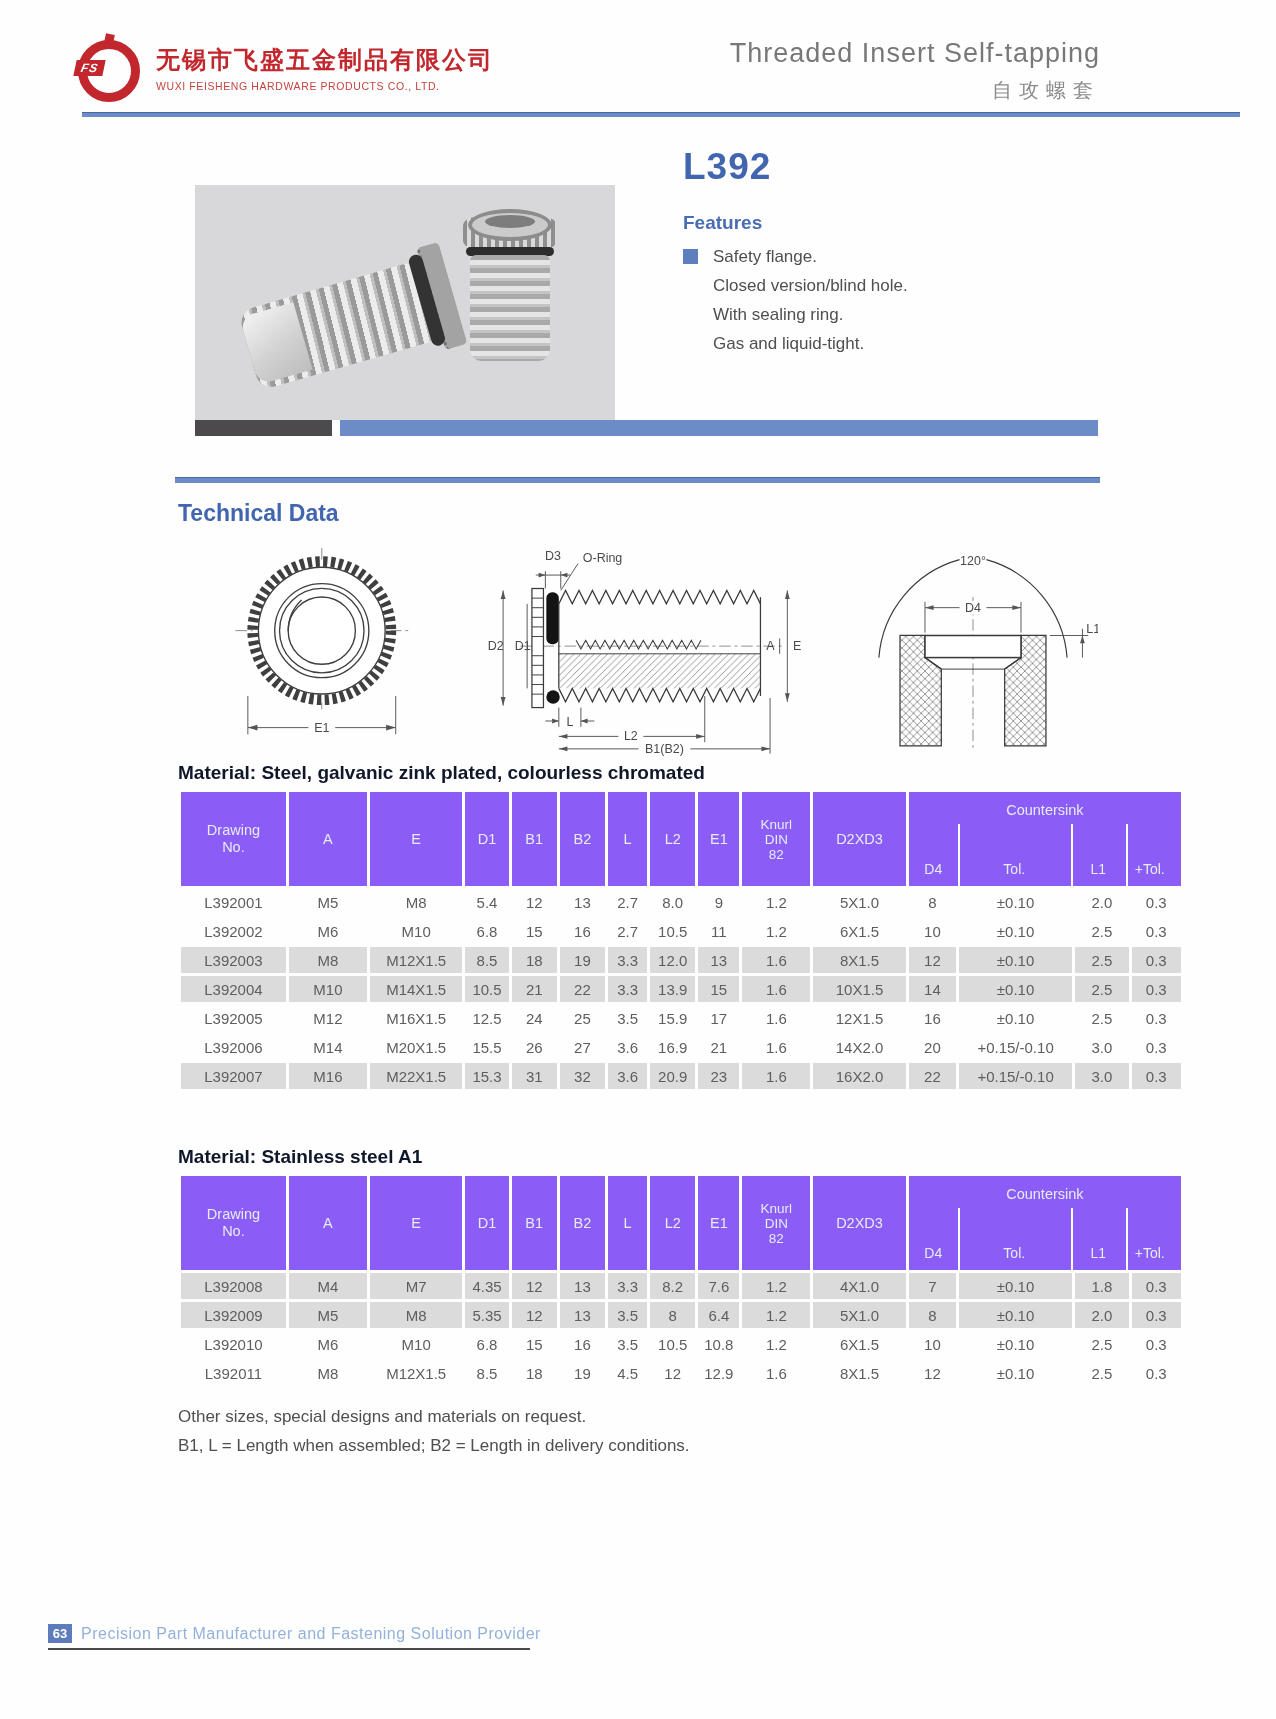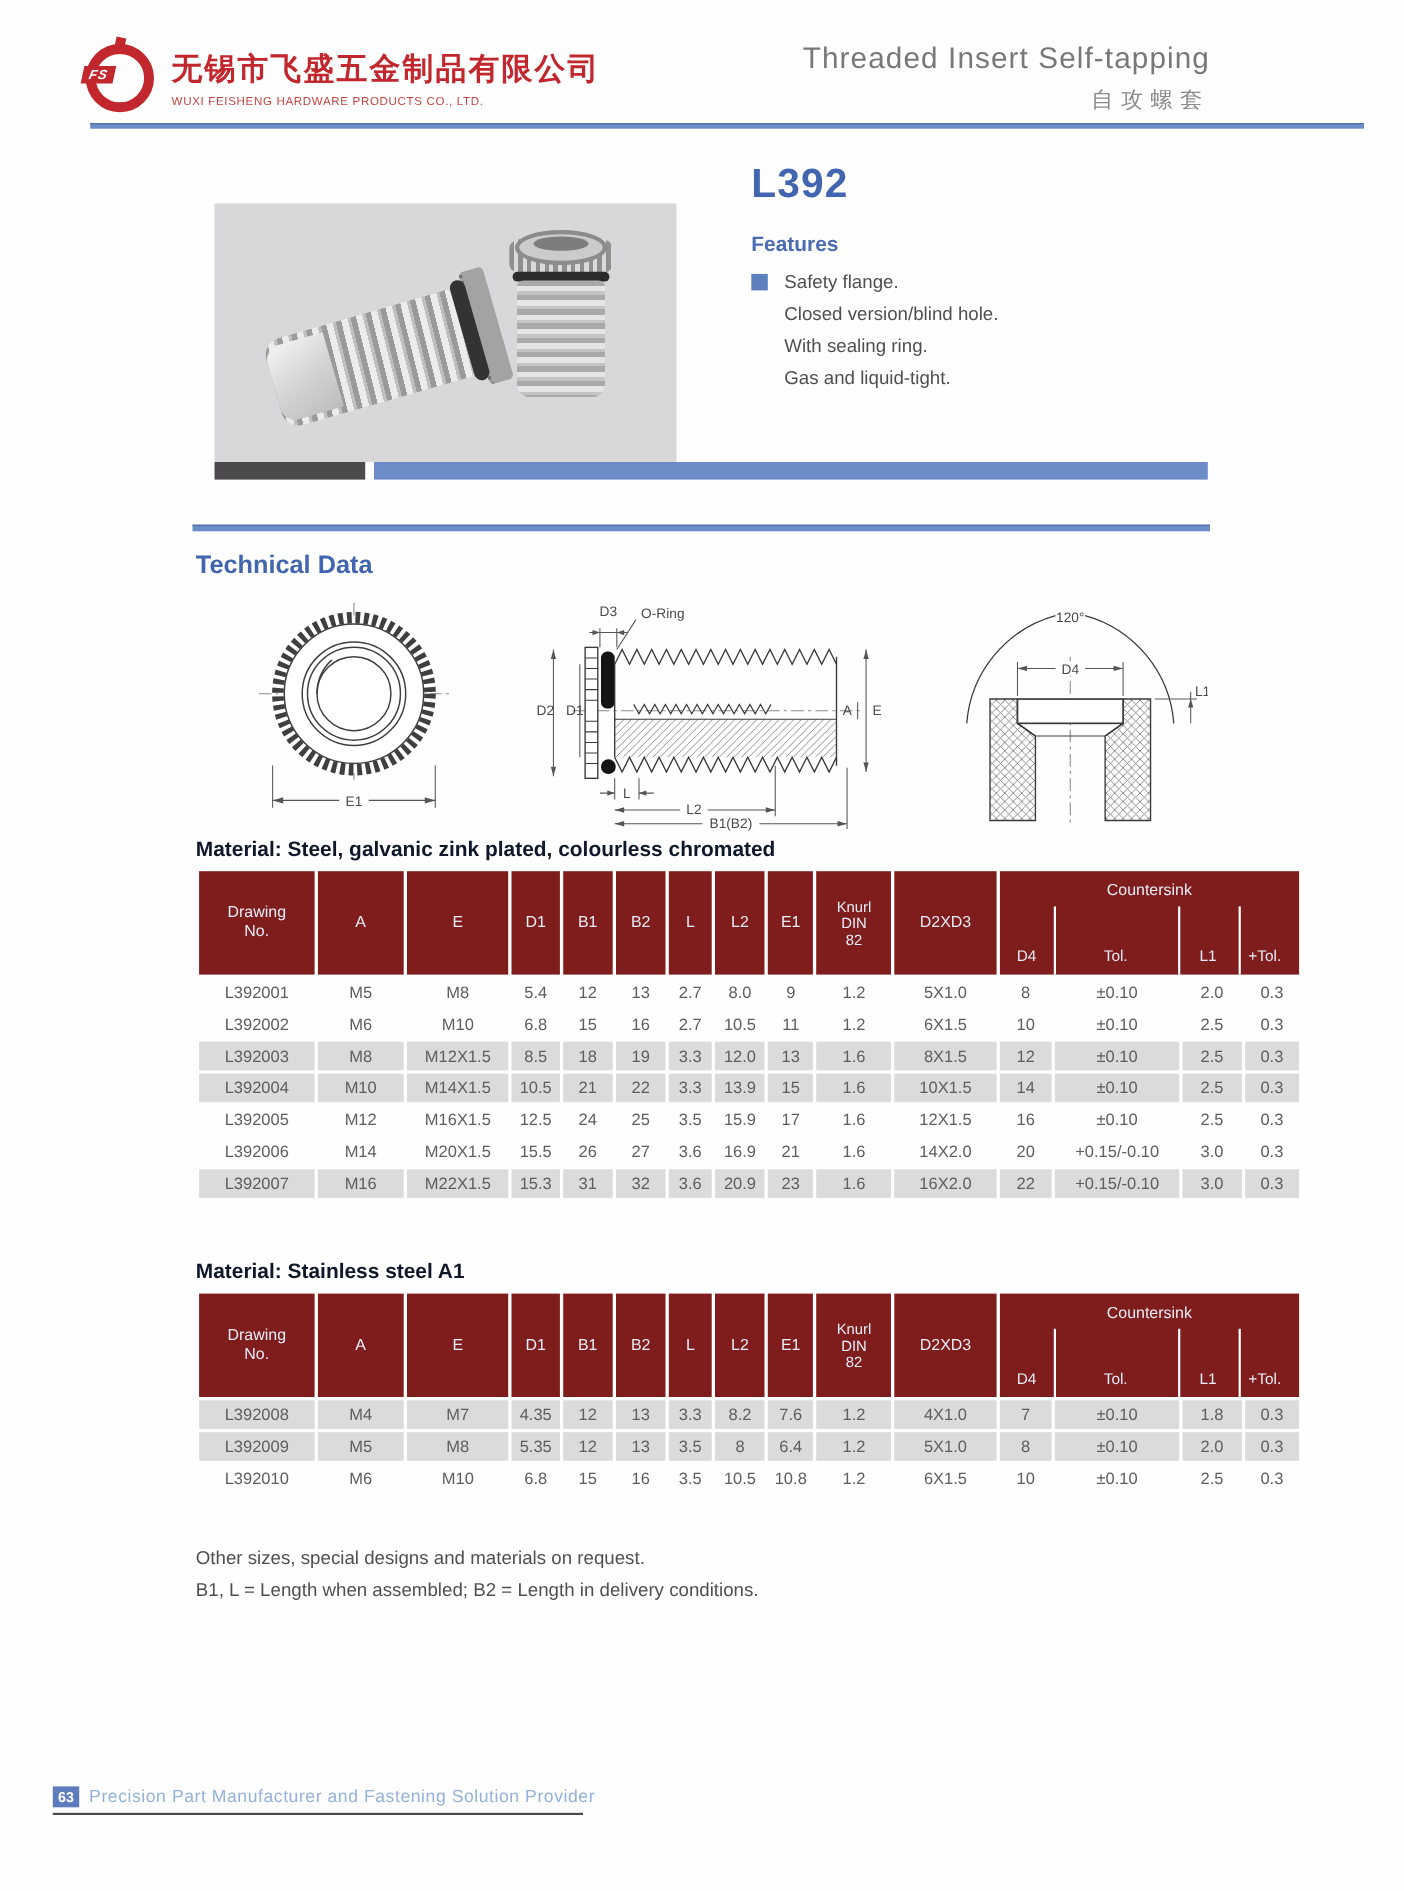--- a/index.html
+++ b/index.html
@@ -6,21 +6,21 @@
   .page{position:relative;width:1276px;height:1719px;background:#fefefe;overflow:hidden;
         font-family:"Liberation Sans",sans-serif;color:#555;}
 
   
   .logo{position:absolute;left:78px;top:38px;width:64px;height:64px;}
   .logo-ring{position:absolute;left:0;top:2px;width:44px;height:44px;border:9px solid #c1272d;border-radius:50%;}
   .logo-dot{position:absolute;left:27px;top:-4px;width:9px;height:9px;background:#c1272d;transform:rotate(12deg);}
   .logo-fs{position:absolute;left:-3px;top:22px;background:#c1272d;color:#fff;font-style:italic;font-weight:bold;
            font-size:12px;line-height:16px;padding:0 6px;transform:skewX(-12deg);letter-spacing:1px;}
   .company{position:absolute;left:156px;top:44px;}
-  .company-cn{font-size:28px;font-weight:bold;color:#c1272d;letter-spacing:2px;}
+  .company-cn{font-size:24px;font-weight:bold;color:#c1272d;letter-spacing:2px;}
   .company-en{font-size:10.5px;color:#c4453f;letter-spacing:.6px;margin-top:4px;}
   .doc-title{position:absolute;left:640px;top:38px;width:460px;text-align:right;}
   .doc-title-en{font-size:27px;color:#787878;letter-spacing:1px;}
   .doc-title-cn{font-size:20px;color:#8a8a8a;letter-spacing:7px;margin-top:8px;}
   .header-rule{position:absolute;left:82px;top:112px;width:1158px;height:4px;background:#6b8cc7;border-top:1px solid #47689f;}
 
   
   .photo{position:absolute;left:195px;top:185px;width:420px;height:235px;background:#d8d8da;overflow:hidden;}
   .screw-left{position:absolute;left:50px;top:92px;width:212px;height:90px;transform:rotate(-16deg);}
   .sl-body{position:absolute;left:0;top:4px;right:34px;bottom:4px;border-radius:16px 4px 4px 16px;
@@ -58,21 +58,21 @@
   .drawings{position:absolute;left:178px;top:540px;width:920px;height:218px;display:flex;align-items:flex-start;}
   .drawings svg{display:block;}
   .dwg1{margin-left:42px;} .dwg2{margin-left:58px;} .dwg3{margin-left:48px;}
   .dwg-text{font-family:"Liberation Sans",sans-serif;font-size:13px;fill:#4a4a4a;}
 
   
   .tblock1{position:absolute;left:178px;top:762px;width:1010px;}
   .tblock2{position:absolute;left:178px;top:1146px;width:1010px;}
   .tbl-title{font-size:19px;font-weight:bold;color:#0f172a;margin:0 0 5px 0;}
   table.tbl{border-collapse:separate;border-spacing:3px;table-layout:fixed;width:1006px;}
-  table.tbl th{background:#7f1d1d;color:#e6edf8;font-weight:normal;font-size:14.5px;height:94px;
+  table.tbl th{background:#8b5cf6;color:#e6edf8;font-weight:normal;font-size:14.5px;height:94px;
                vertical-align:middle;text-align:center;padding:0;}
   th.th-drawing{vertical-align:bottom;padding-bottom:14px;}
   th.th-drawing span{display:block;max-width:70px;margin:0 auto;line-height:17px;}
   .knurl-line{display:block;line-height:15px;font-size:13.5px;}
   th.th-cs{position:relative;}
   .cs-top{position:absolute;top:10px;left:0;right:0;text-align:center;font-size:14.5px;}
   .cs-bottom{position:absolute;bottom:9px;left:0;right:0;display:flex;}
   .cs-bottom span{display:block;text-align:center;font-size:14px;}
   .cs-d4{flex:0 0 49px;} .cs-tol{flex:0 0 113px;} .cs-l1{flex:0 0 55px;} .cs-ptol{flex:0 0 48px;}
   .cs-div{position:absolute;top:32px;bottom:0;width:2px;background:#fefefe;}
@@ -536,20 +536,37 @@
             <td>3.5</td>
             <td>10.5</td>
             <td>10.8</td>
             <td>1.2</td>
             <td>6X1.5</td>
             <td>10</td>
             <td>±0.10</td>
             <td>2.5</td>
             <td>0.3</td>
           </tr>
+          <tr>
+            <td>L392011</td>
+            <td>M8</td>
+            <td>M12X1.5</td>
+            <td>8.5</td>
+            <td>18</td>
+            <td>19</td>
+            <td>4.5</td>
+            <td>12</td>
+            <td>12.9</td>
+            <td>1.6</td>
+            <td>8X1.5</td>
+            <td>12</td>
+            <td>±0.10</td>
+            <td>2.5</td>
+            <td>0.3</td>
+          </tr>
         </tbody>
     </table>
   </div>
 
   <div class="notes">
     <div>Other sizes, special designs and materials on request.</div>
     <div>B1, L = Length when assembled; B2 = Length in delivery conditions.</div>
   </div>
 
   <div class="footer">

